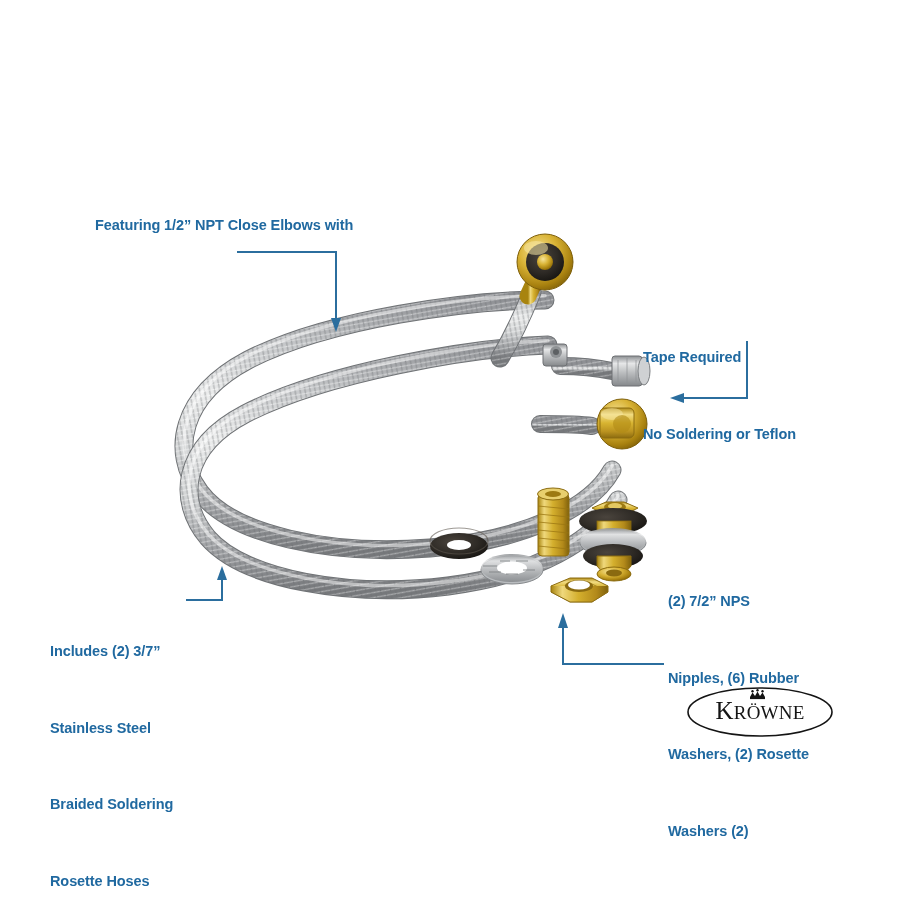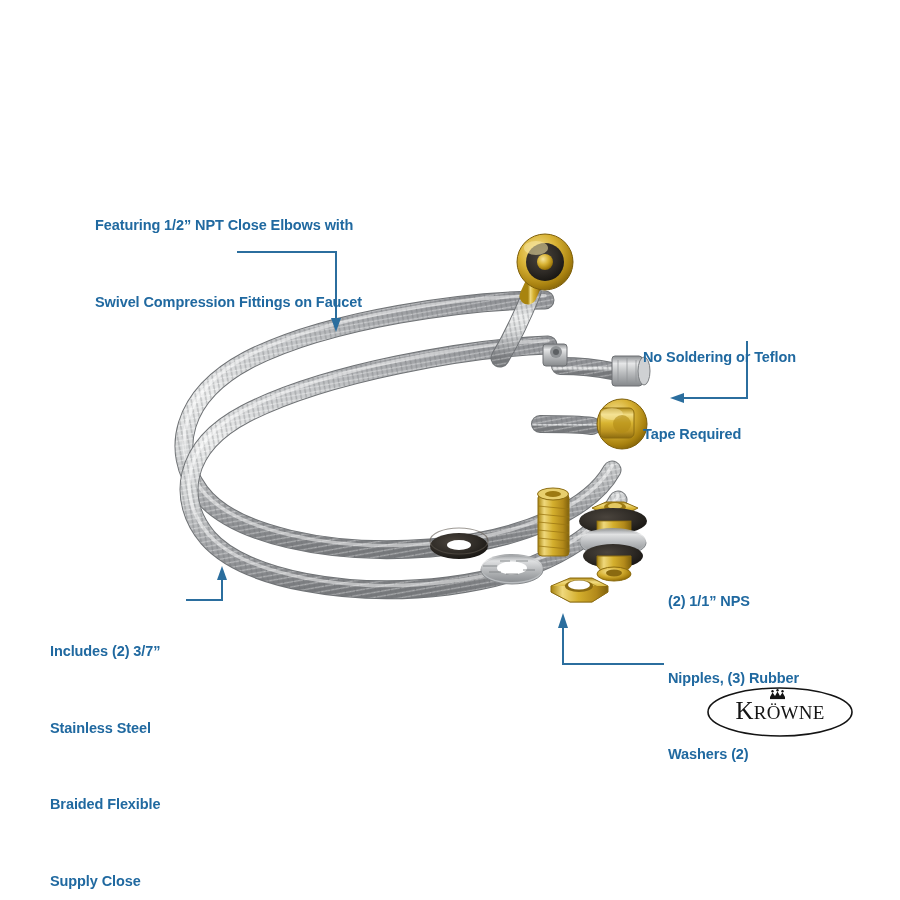--- a/index.html
+++ b/index.html
@@ -52,21 +52,21 @@
   
   #artwork {
     position: absolute;
     left: 0; top: 0;
     width: 900px; height: 900px;
   }
 
   
   #logo {
     position: absolute;
-    left: 706px;
+    left: 686px;
     top: 686px;
     width: 148px;
     height: 52px;
   }
   #logo .logo-oval {
     position: absolute;
     left: 0; top: 0;
     width: 148px; height: 52px;
   }
   #logo .logo-word {
@@ -301,39 +301,39 @@
       <path d="M 186 600 L 222 600 L 222 580"></path>
       <path d="M 222 566 L 217 580 L 227 580 Z" fill="#2b6e9e" stroke="none"></path>
 
       <path d="M 664 664 L 563 664 L 563 628"></path>
       <path d="M 563 613 L 558 628 L 568 628 Z" fill="#2b6e9e" stroke="none"></path>
     </g>
   </svg>
 
   <div class="anno" id="anno-elbows">
     <span class="ln">Featuring 1/2” NPT Close Elbows with</span>
-    <span class="ln">Swivel Compression Fittings on Faucet</span>
   </div>
 
   <div class="anno" id="anno-solder">
+    <span class="ln">Tape Required</span>
     <span class="ln">No Soldering or Teflon</span>
-    <span class="ln">Tape Required</span>
   </div>
 
   <div class="anno" id="anno-hoses">
     <span class="ln">Includes (2) 3/7”</span>
     <span class="ln">Stainless Steel</span>
-    <span class="ln">Braided Flexible</span>
-    <span class="ln">Supply Close</span>
+    <span class="ln">Braided Soldering</span>
+    <span class="ln">Rosette Hoses</span>
     
   </div>
 
   <div class="anno" id="anno-includes">
-    <span class="ln">(2) 1/1” NPS</span>
-    <span class="ln">Nipples, (3) Rubber</span>
+    <span class="ln">(2) 7/2” NPS</span>
+    <span class="ln">Nipples, (6) Rubber</span>
+    <span class="ln">Washers, (2) Rosette</span>
     <span class="ln">Washers (2)</span>
     
   </div>
 
   <div id="logo">
     <svg class="logo-oval" viewBox="0 0 148 52">
       <ellipse cx="74" cy="26" rx="72" ry="24" fill="none" stroke="#141414" stroke-width="1.6"></ellipse>
 
       <g fill="#141414">
         <path d="M 64 11 L 66.5 6.5 L 69 10 L 71.5 5.5 L 74 10 L 76.5 6.5 L 79 11 Z"></path>

